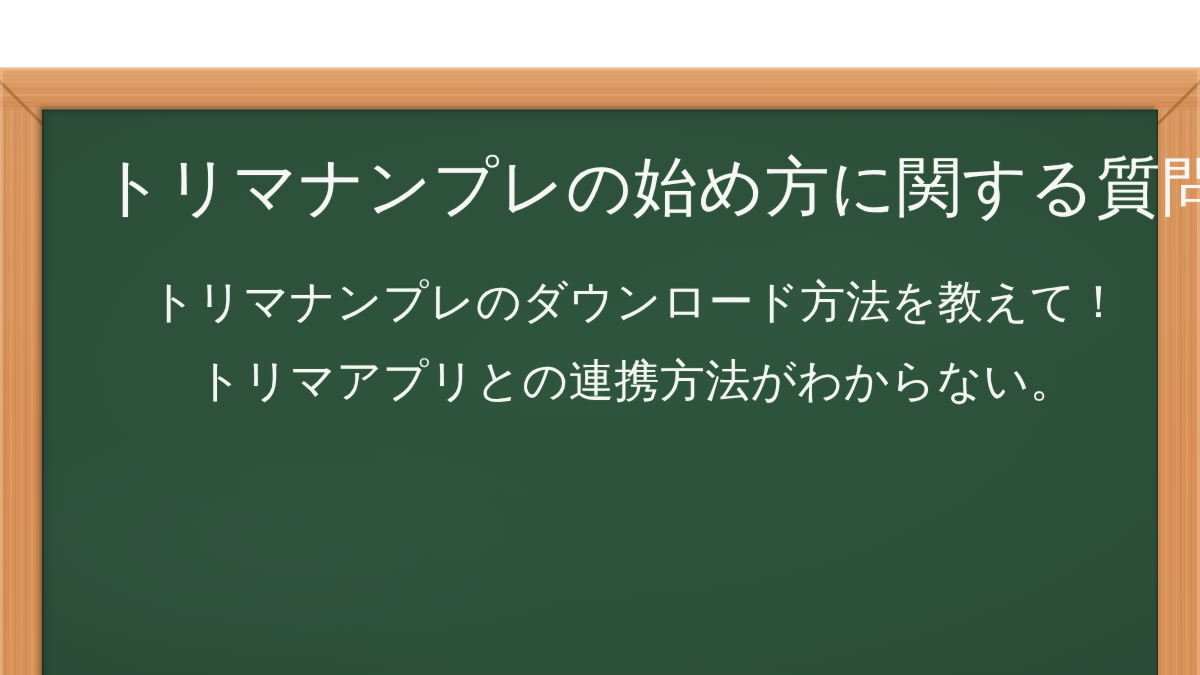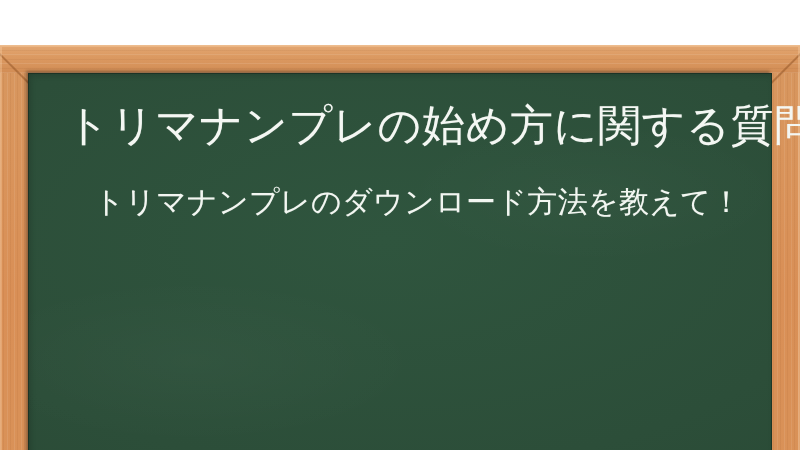--- a/index.html
+++ b/index.html
@@ -145,20 +145,21 @@
     color: #f4f7f3;
     white-space: nowrap;
     text-shadow: 0 0 1px rgba(255,255,255,0.35);
   }
 
   .board-lines {
     position: absolute;
     left: 66px;
     top: 102px;
     width: 660px;
+    text-align: center;
   }
   .board-line {
     font-size: 30px;
     line-height: 53px;
     color: #f2f6f1;
     white-space: nowrap;
     letter-spacing: 0.3px;
     text-shadow: 0 0 1px rgba(255,255,255,0.28);
   }
 
@@ -197,18 +198,19 @@
     <div class="frame-outer-hi"></div>
   </div>
 
   <div class="board">
     <div class="board-smudge"></div>
 
     <div class="board-title">トリマナンプレの始め方に関する質問</div>
 
     <div class="board-lines">
       <div class="board-line">トリマナンプレのダウンロード方法を教えて！</div>
+      <div class="board-line">トリマアプリとの連携方法がわからない。</div>
     </div>
   </div>
 
   <div class="chalk-stick"></div>
 
 </div>
 
 </body></html>

